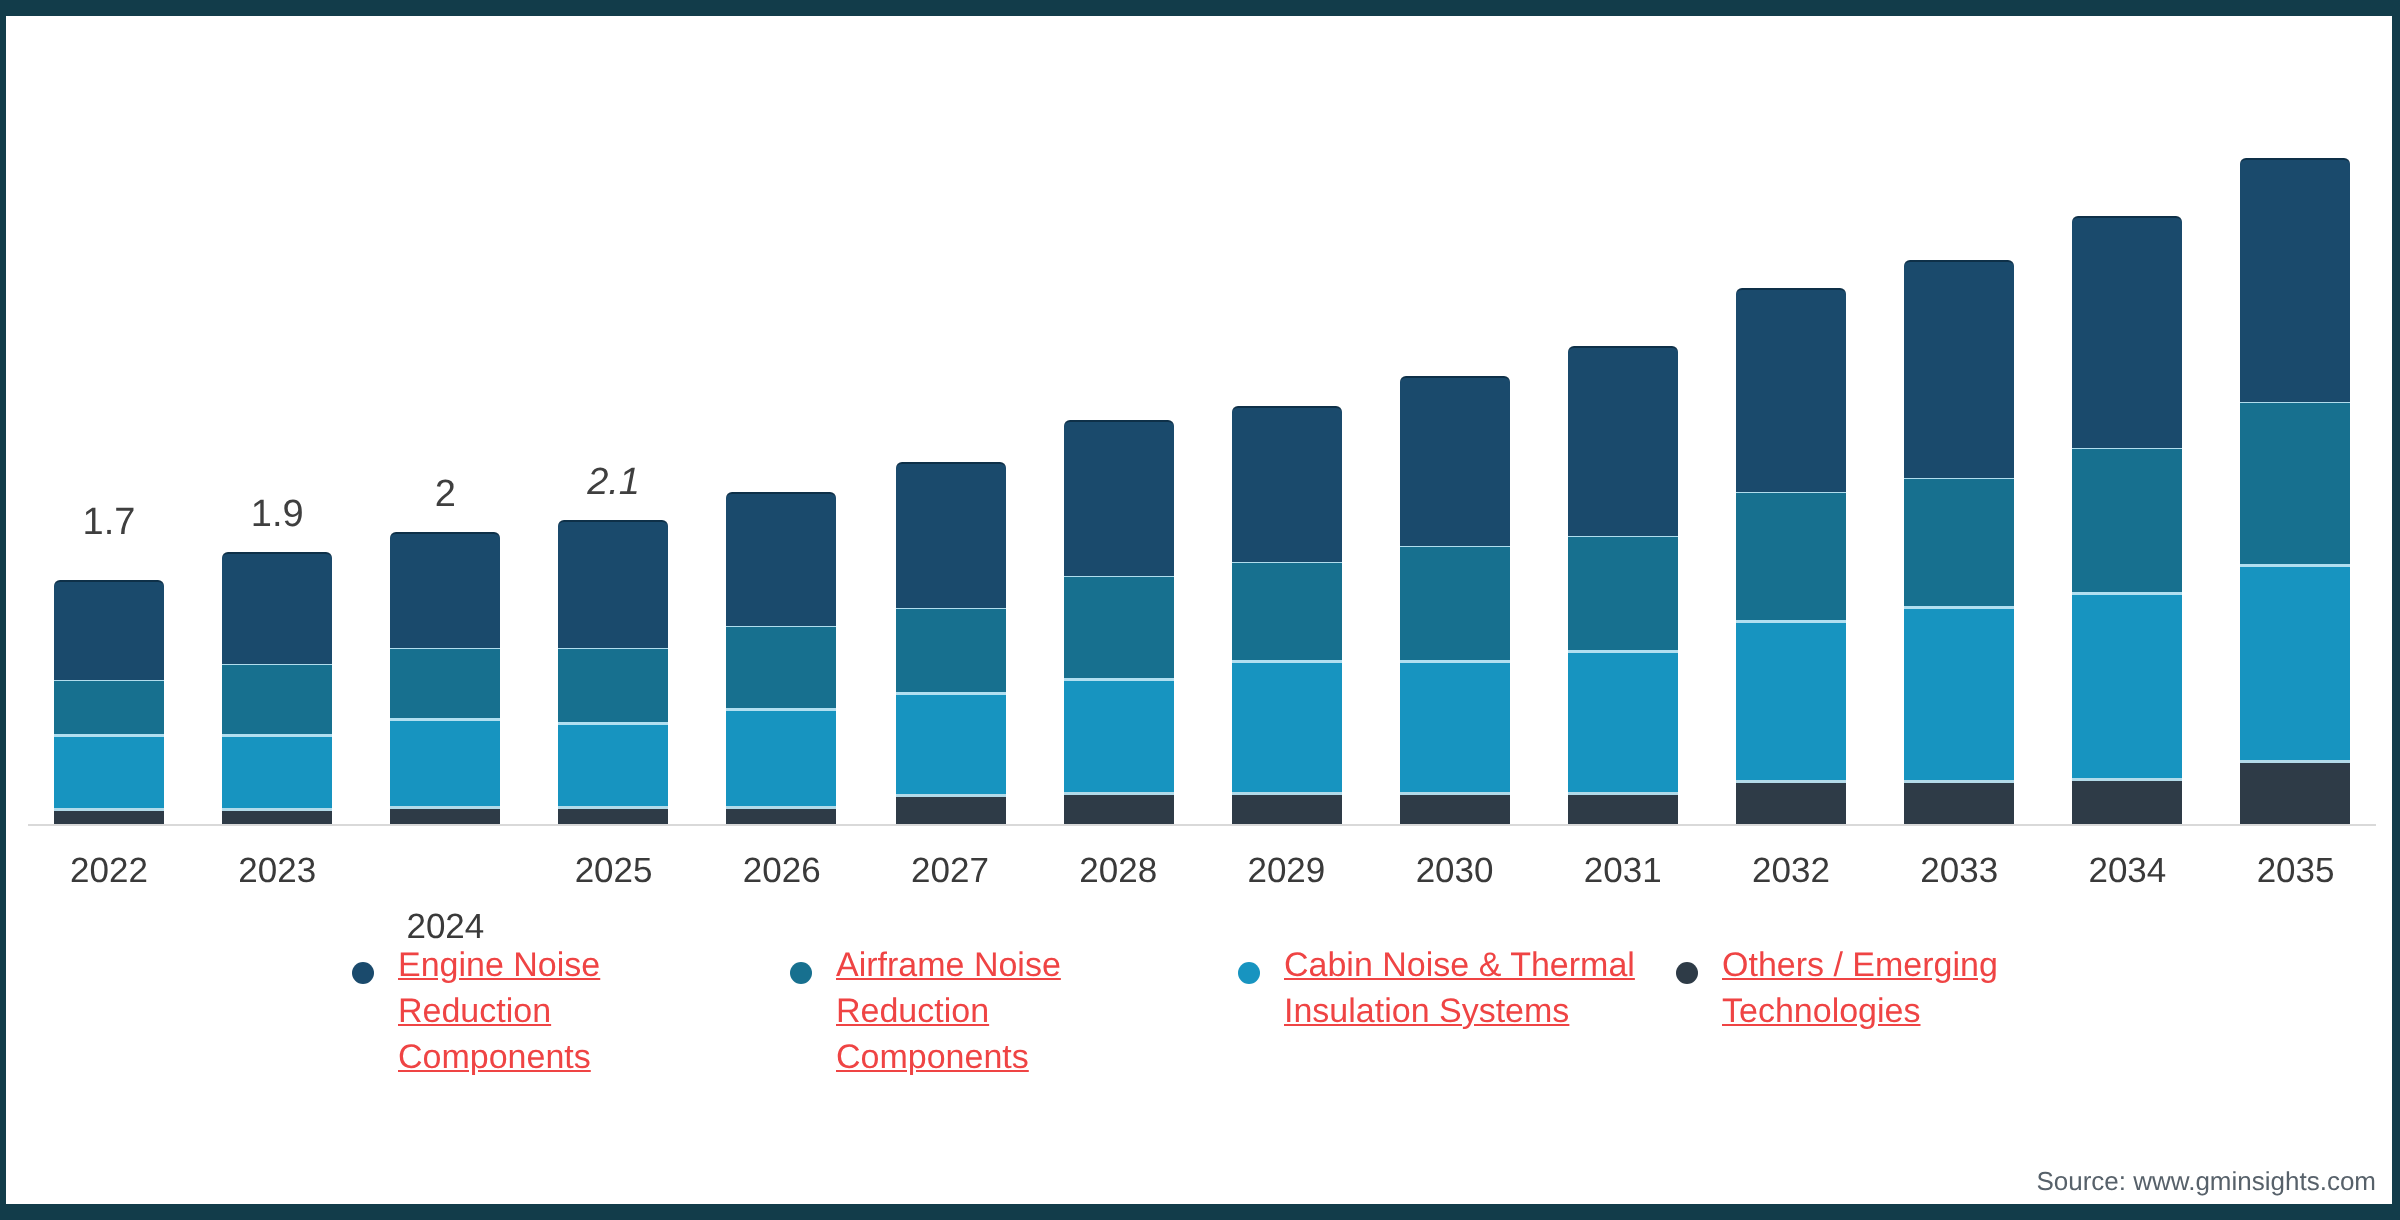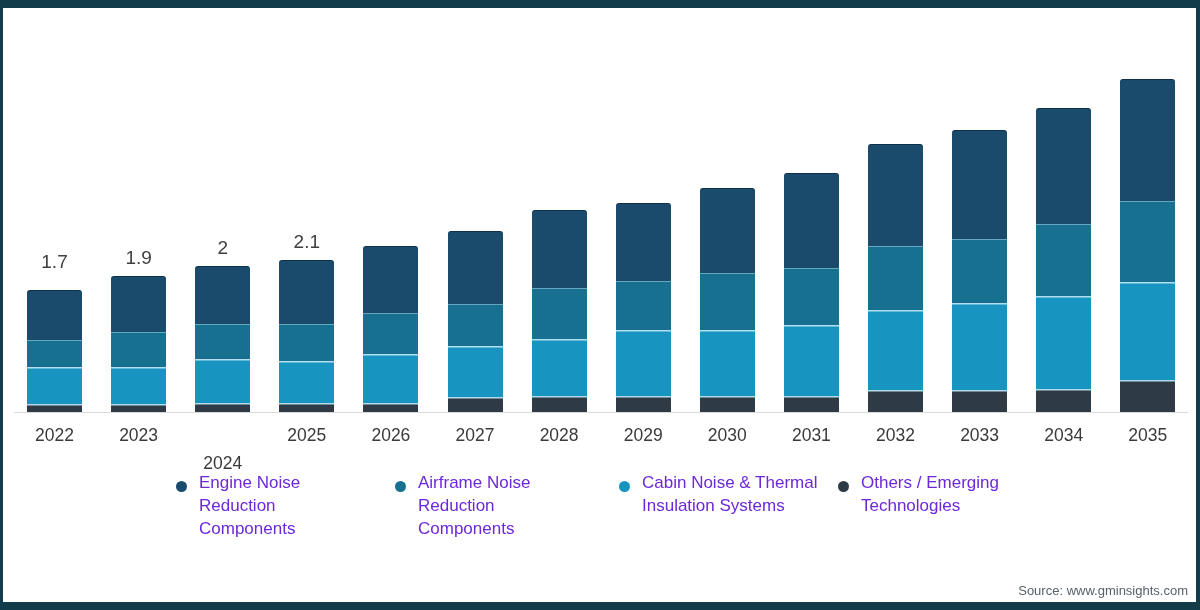--- a/index.html
+++ b/index.html
@@ -28,21 +28,21 @@
     position:absolute; width:84px; text-align:center;
     font-size:19px; color:#3f3f3f;
   }
   .x-label {
     position:absolute; top:417px; width:84px; text-align:center;
     font-size:17.5px; color:#3a3a3a;
   }
   .legend-item { position:absolute; }
   .legend-dot { position:absolute; width:11px; height:11px; border-radius:50%; }
   .legend-label {
-    position:absolute; font-size:17px; line-height:23px; color:#6d28d9;
+    position:absolute; font-size:17px; line-height:23px; color:#ef4444;text-decoration:underline;
   }
   #source-text {
     position:absolute; right:8px; top:575px;
     font-size:13px; color:#57616a;
   }
 </style>
 </head>
 <body>
 
 <div id="canvas">
@@ -63,21 +63,21 @@
       <div class="seg" style="left: 192.2px; top: 394.64px; width: 55px; height: 9.36px; background: rgb(46, 59, 71);"></div>
       <div class="seg" style="left: 192.2px; top: 350.72px; width: 55px; height: 43.92px; background: rgb(23, 148, 192);"></div>
       <div class="seg" style="left: 192.2px; top: 314.72px; width: 55px; height: 36px; background: rgb(23, 112, 143);"></div>
       <div class="seg seg-top" style="left: 192.2px; top: 257.84px; width: 55px; height: 56.88px; background: rgb(26, 74, 108);"></div>
       <div class="value-label" style="left: 177.7px; top: 228.84px;">2</div>
       <div class="x-label" style="left: 177.7px; margin-top: 28px;">2024</div>
       <div class="seg" style="left: 276.3px; top: 394.64px; width: 55px; height: 9.36px; background: rgb(46, 59, 71);"></div>
       <div class="seg" style="left: 276.3px; top: 352.88px; width: 55px; height: 41.76px; background: rgb(23, 148, 192);"></div>
       <div class="seg" style="left: 276.3px; top: 315.44px; width: 55px; height: 37.44px; background: rgb(23, 112, 143);"></div>
       <div class="seg seg-top" style="left: 276.3px; top: 252.08px; width: 55px; height: 63.36px; background: rgb(26, 74, 108);"></div>
-      <div class="value-label" style="left: 261.8px; top: 223.08px;">2.1</div>
+      <div class="value-label" style="left: 261.8px; top: 223.08px; font-style: italic;">2.1</div>
       <div class="x-label" style="left: 261.8px;">2025</div>
       <div class="seg" style="left: 360.4px; top: 395.36px; width: 55px; height: 8.64px; background: rgb(46, 59, 71);"></div>
       <div class="seg" style="left: 360.4px; top: 345.68px; width: 55px; height: 49.68px; background: rgb(23, 148, 192);"></div>
       <div class="seg" style="left: 360.4px; top: 303.92px; width: 55px; height: 41.76px; background: rgb(23, 112, 143);"></div>
       <div class="seg seg-top" style="left: 360.4px; top: 237.68px; width: 55px; height: 66.24px; background: rgb(26, 74, 108);"></div>
       <div class="x-label" style="left: 345.9px;">2026</div>
       <div class="seg" style="left: 444.5px; top: 388.88px; width: 55px; height: 15.12px; background: rgb(46, 59, 71);"></div>
       <div class="seg" style="left: 444.5px; top: 337.76px; width: 55px; height: 51.12px; background: rgb(23, 148, 192);"></div>
       <div class="seg" style="left: 444.5px; top: 295.28px; width: 55px; height: 42.48px; background: rgb(23, 112, 143);"></div>
       <div class="seg seg-top" style="left: 444.5px; top: 223.28px; width: 55px; height: 72px; background: rgb(26, 74, 108);"></div>

